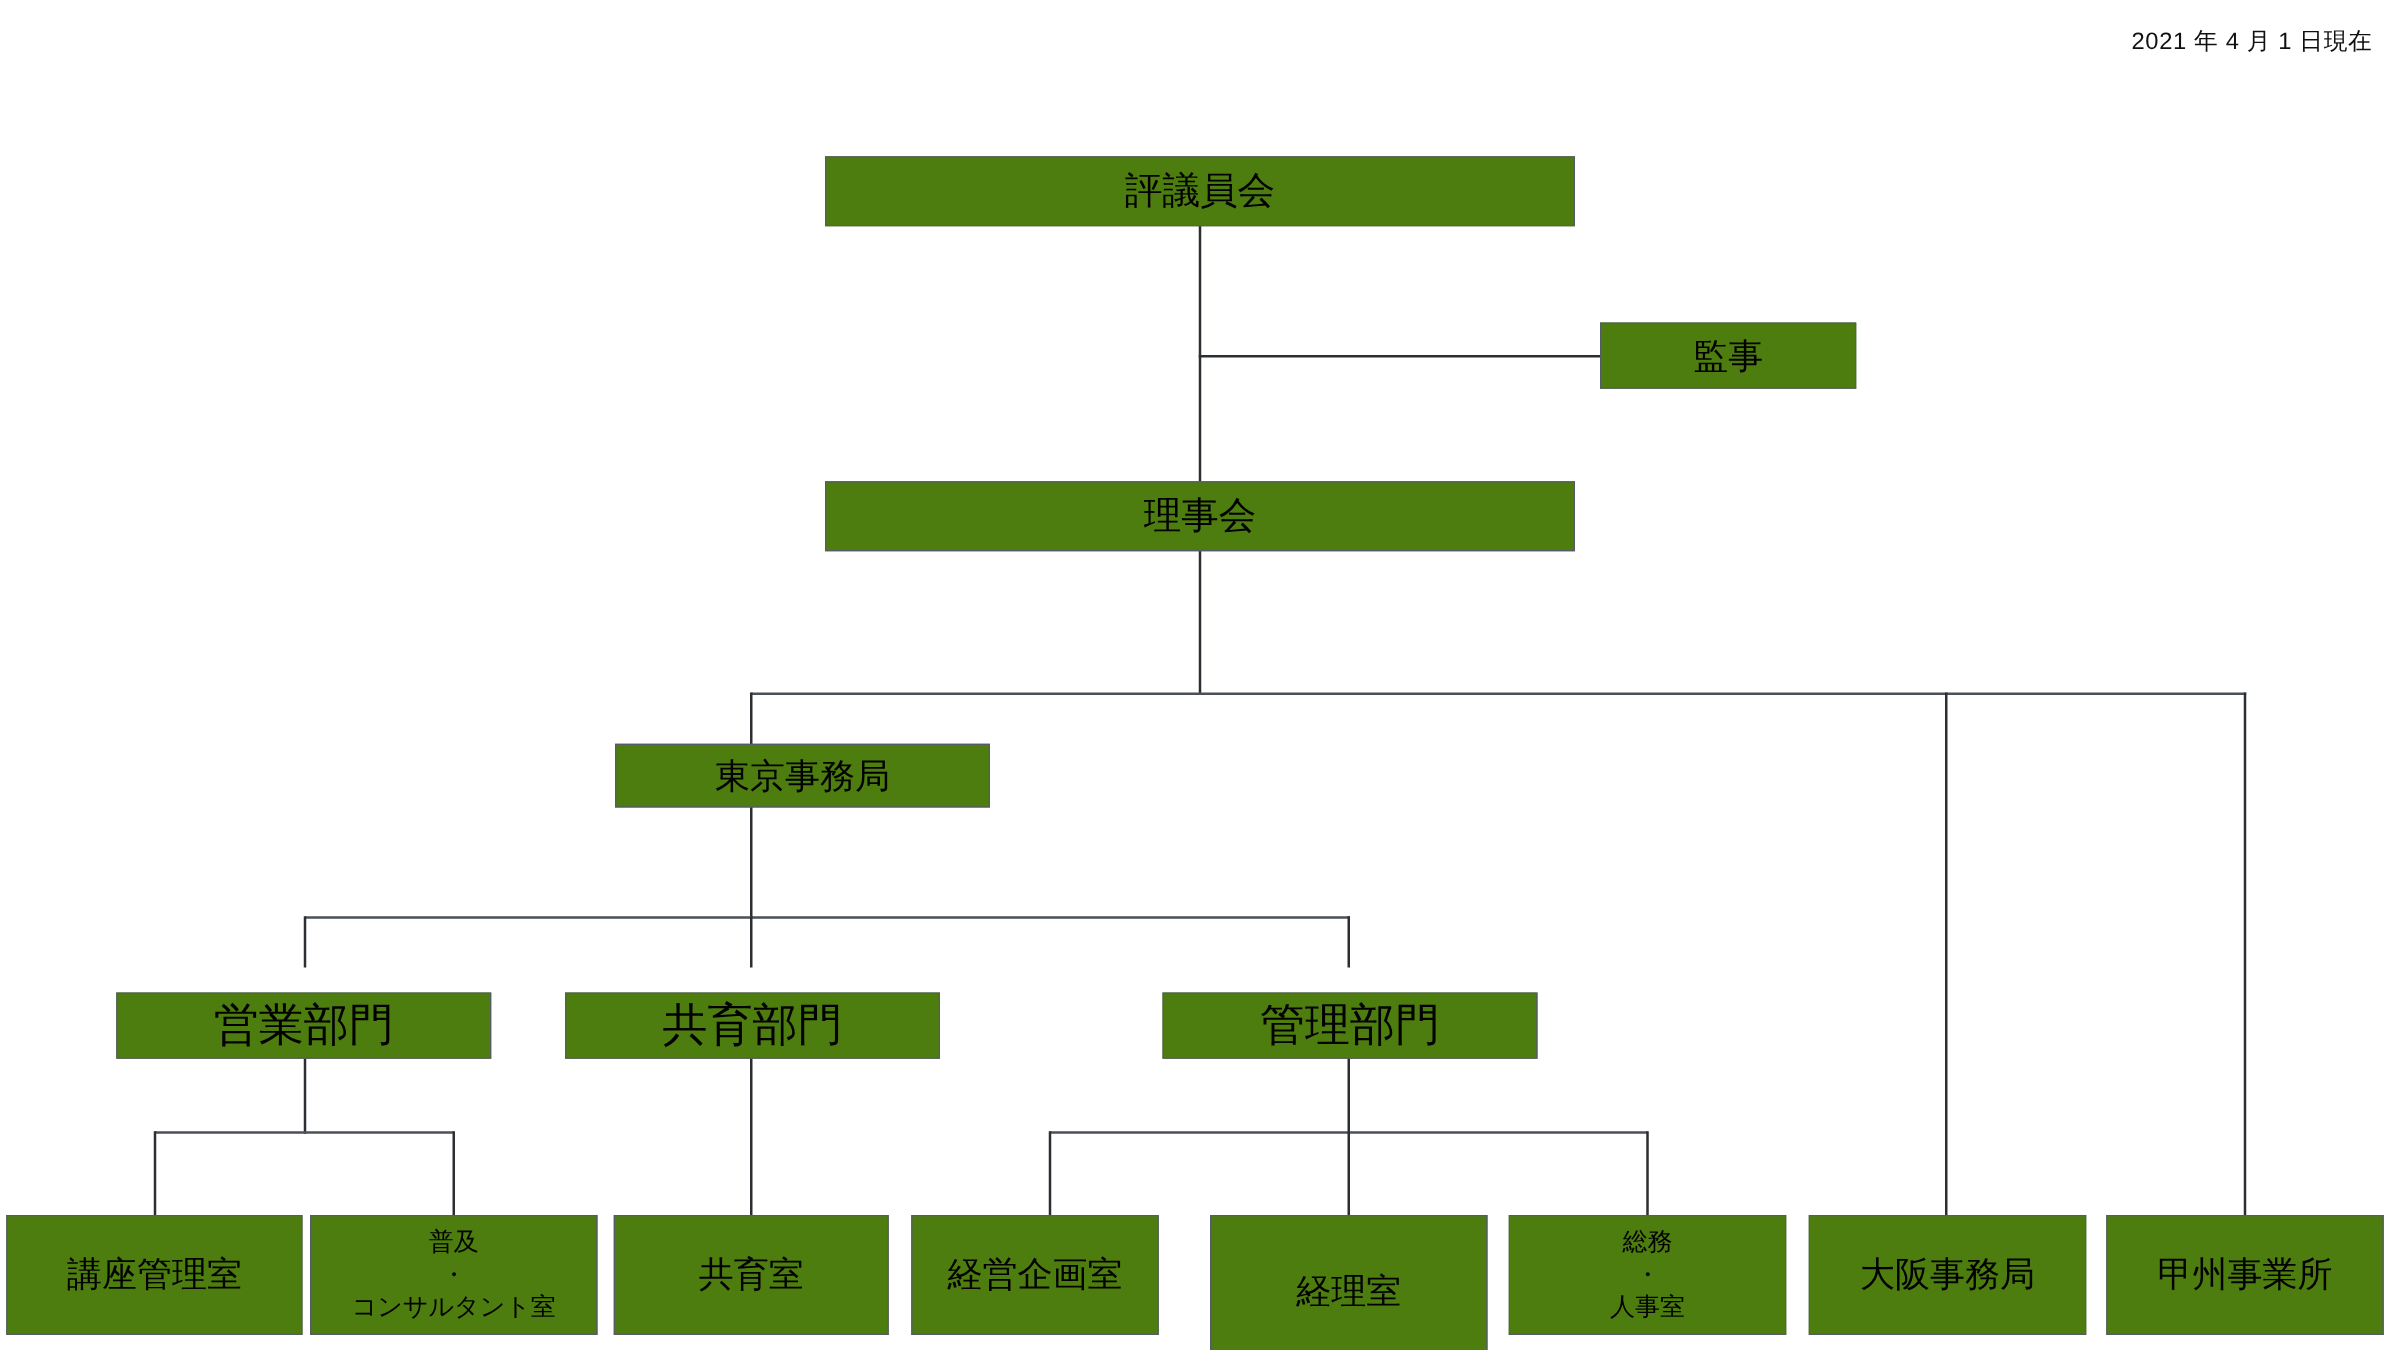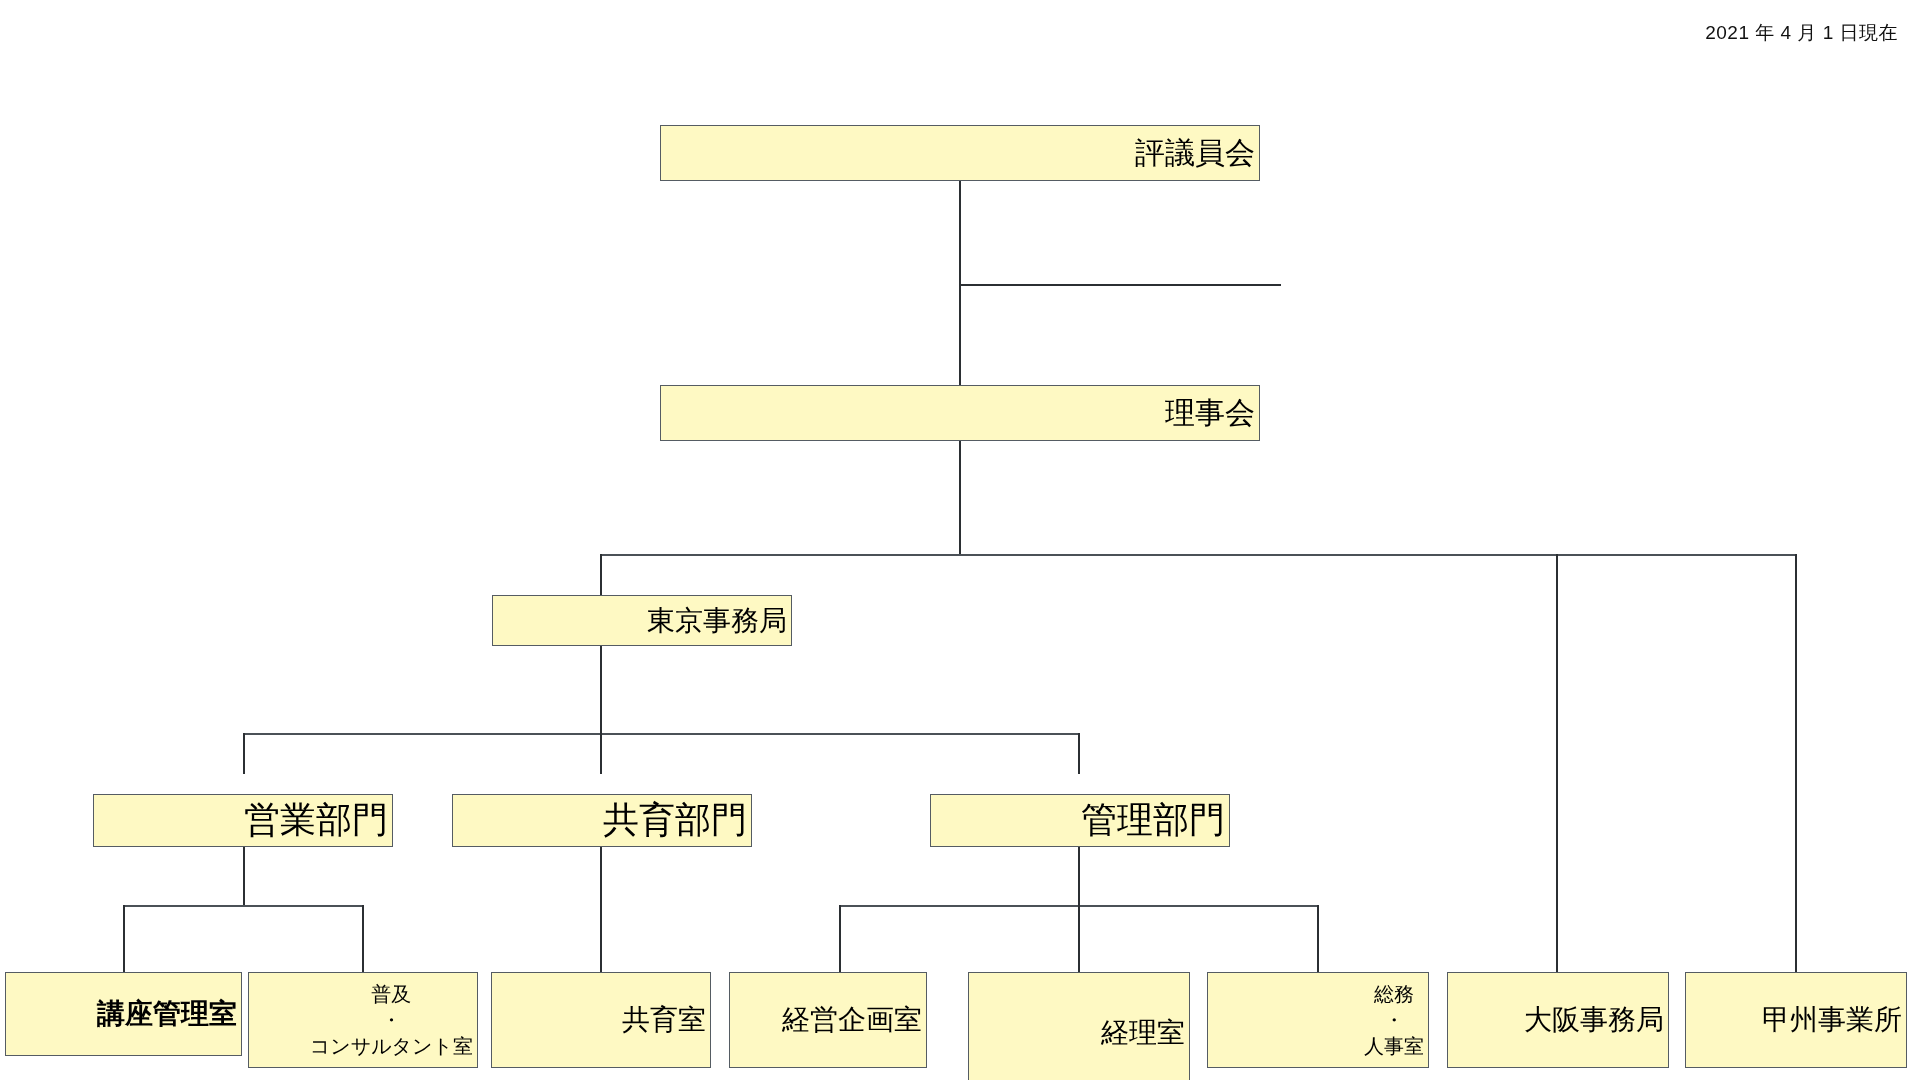--- a/index.html
+++ b/index.html
@@ -22,24 +22,24 @@
     letter-spacing:0.5px;
     white-space:nowrap;
     color:#111;
   }
 
   
   .node{
     position:absolute;
     box-sizing:border-box;
     border:1.6px solid #555c63;
-    background:#fef9c3;
+    background:#4d7c0f;
     display:flex;
     align-items:center;
-    justify-content:flex-end;
+    justify-content:center;
     text-align:center;
     line-height:1.12;
     z-index:3;
   }
   .node .label{
     display:block;
     white-space:pre-line;
     padding:0 4px;
   }
 
@@ -99,20 +99,23 @@
 
   <div class="conn h" style="left:840px;top:905px;width:478px;"></div>
   <div class="conn v conn-dark" style="left:839px;top:905px;height:68px;"></div>
   <div class="conn v conn-dark" style="left:1078px;top:905px;height:68px;"></div>
   <div class="conn v conn-dark" style="left:1317px;top:905px;height:68px;"></div>
 
   <div class="node n-top" style="left:660px;top:125px;width:600px;height:56px;">
     <span class="label">評議員会</span>
   </div>
 
+  <div class="node n-mid" style="left:1280px;top:258px;width:205px;height:53px;">
+    <span class="label">監事</span>
+  </div>
 
   <div class="node n-top" style="left:660px;top:385px;width:600px;height:56px;">
     <span class="label">理事会</span>
   </div>
 
   <div class="node n-mid" style="left:452px;top:595px;width:300px;height:51px;margin-left:40px;">
     <span class="label">東京事務局</span>
   </div>
 
   <div class="node n-dept" style="left:93px;top:773px;width:300px;height:53px;">
@@ -120,21 +123,21 @@
   </div>
 
   <div class="node n-dept" style="left:452px;top:773px;width:300px;height:53px;">
     <span class="label">共育部門</span>
   </div>
 
   <div class="node n-dept" style="left:930px;top:773px;width:300px;height:53px;">
     <span class="label">管理部門</span>
   </div>
 
-  <div class="node n-leaf" style="left:5px;top:972px;width:237px;height:84px;font-weight:bold;">
+  <div class="node n-leaf" style="left:5px;top:972px;width:237px;height:96px;">
     <span class="label">講座管理室</span>
   </div>
 
   <div class="node n-leaf-small" style="left:248px;top:972px;width:230px;height:96px;">
     <span class="label">普及
 ・
 コンサルタント室</span>
   </div>
 
   <div class="node n-leaf" style="left:491px;top:972px;width:220px;height:96px;">

